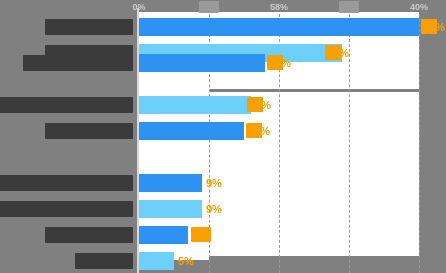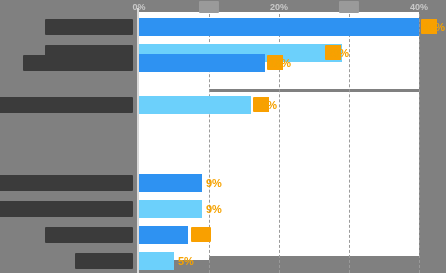--- a/index.html
+++ b/index.html
@@ -133,21 +133,21 @@
 <div id="chart-root">
 
   <div class="plot-panel" style="left:139px; top:12px; width:280px; height:77px;"></div>
   <div class="plot-panel" style="left:139px; top:92px; width:280px; height:164px;"></div>
   <div class="plot-panel" style="left:139px; top:89px; width:70px; height:3px;"></div>
   <div class="plot-panel" style="left:139px; top:256px; width:70px; height:4px;"></div>
 
   <div class="axis-top">
     <span class="tick-label" style="left:139px;">0%</span>
     <span class="tick-label redacted" style="left:209px;">10%</span>
-    <span class="tick-label" style="left:279px;">20%</span>
+    <span class="tick-label" style="left:279px;">58%</span>
     <span class="tick-label redacted" style="left:349px;">66%</span>
     <span class="tick-label" style="left:419px;">40%</span>
   </div>
 
   <div class="gridline axis-zero" style="left:137px;"></div>
   <div class="gridline" style="left:209px;"></div>
   <div class="gridline" style="left:279px;"></div>
   <div class="gridline" style="left:349px;"></div>
   <div class="gridline edge-40" style="left:419px;"></div>
 
@@ -165,23 +165,28 @@
 
   <div class="row" style="top:50px;">
     <div class="cat-label" style="width:110px;"></div>
     <div class="bar c-dark" style="width:126px;"></div>
     <span class="value-label partial" style="left:267px;">18%</span>
   </div>
 
   <div class="row" style="top:92px;">
     <div class="cat-label" style="width:143px;"></div>
     <div class="bar c-light" style="width:112px;"></div>
-    <span class="value-label partial" style="left:253px;">16%</span>
-  </div>
-
+    <span class="value-label partial" style="left:247px;">16%</span>
+  </div>
+
+  <div class="row" style="top:118px;">
+    <div class="cat-label" style="width:88px;"></div>
+    <div class="bar c-dark" style="width:105px;"></div>
+    <span class="value-label partial" style="left:246px;">15%</span>
+  </div>
 
 
   <div class="row" style="top:170px;">
     <div class="cat-label" style="width:160px;"></div>
     <div class="bar c-dark" style="width:63px;"></div>
     <span class="value-label" style="left:206px;">9%</span>
   </div>
 
   <div class="row" style="top:196px;">
     <div class="cat-label" style="width:143px;"></div>

